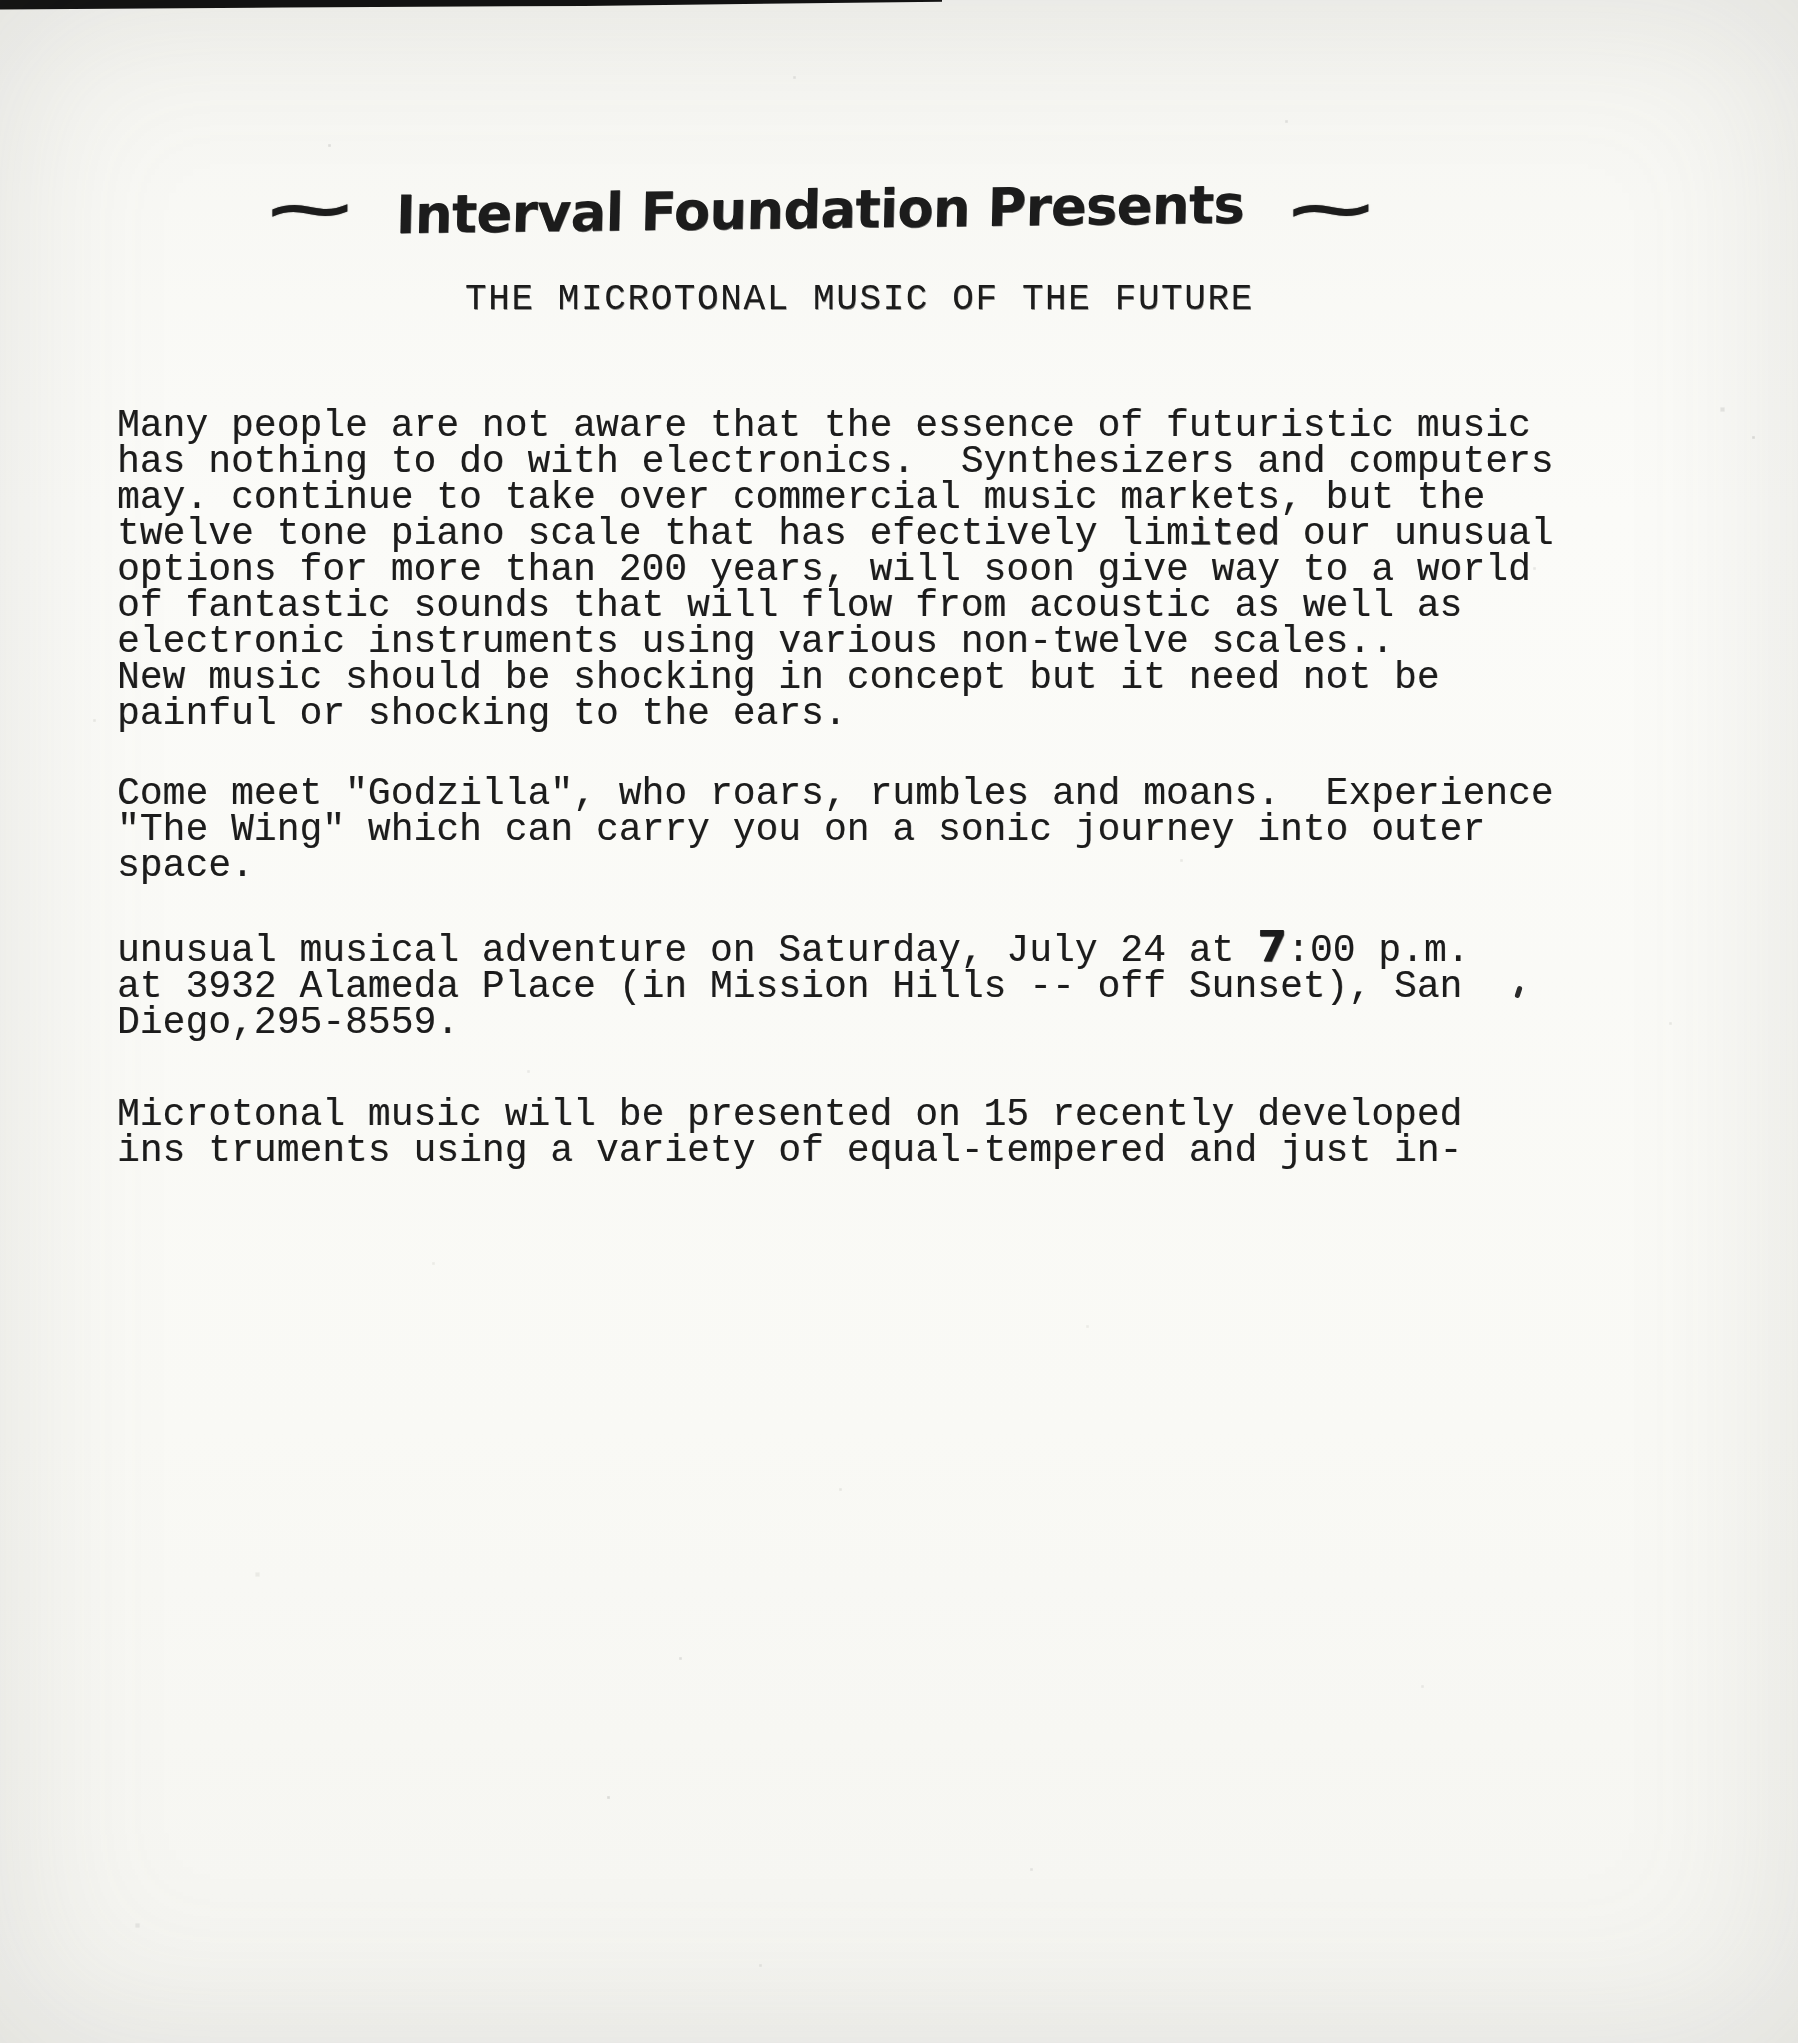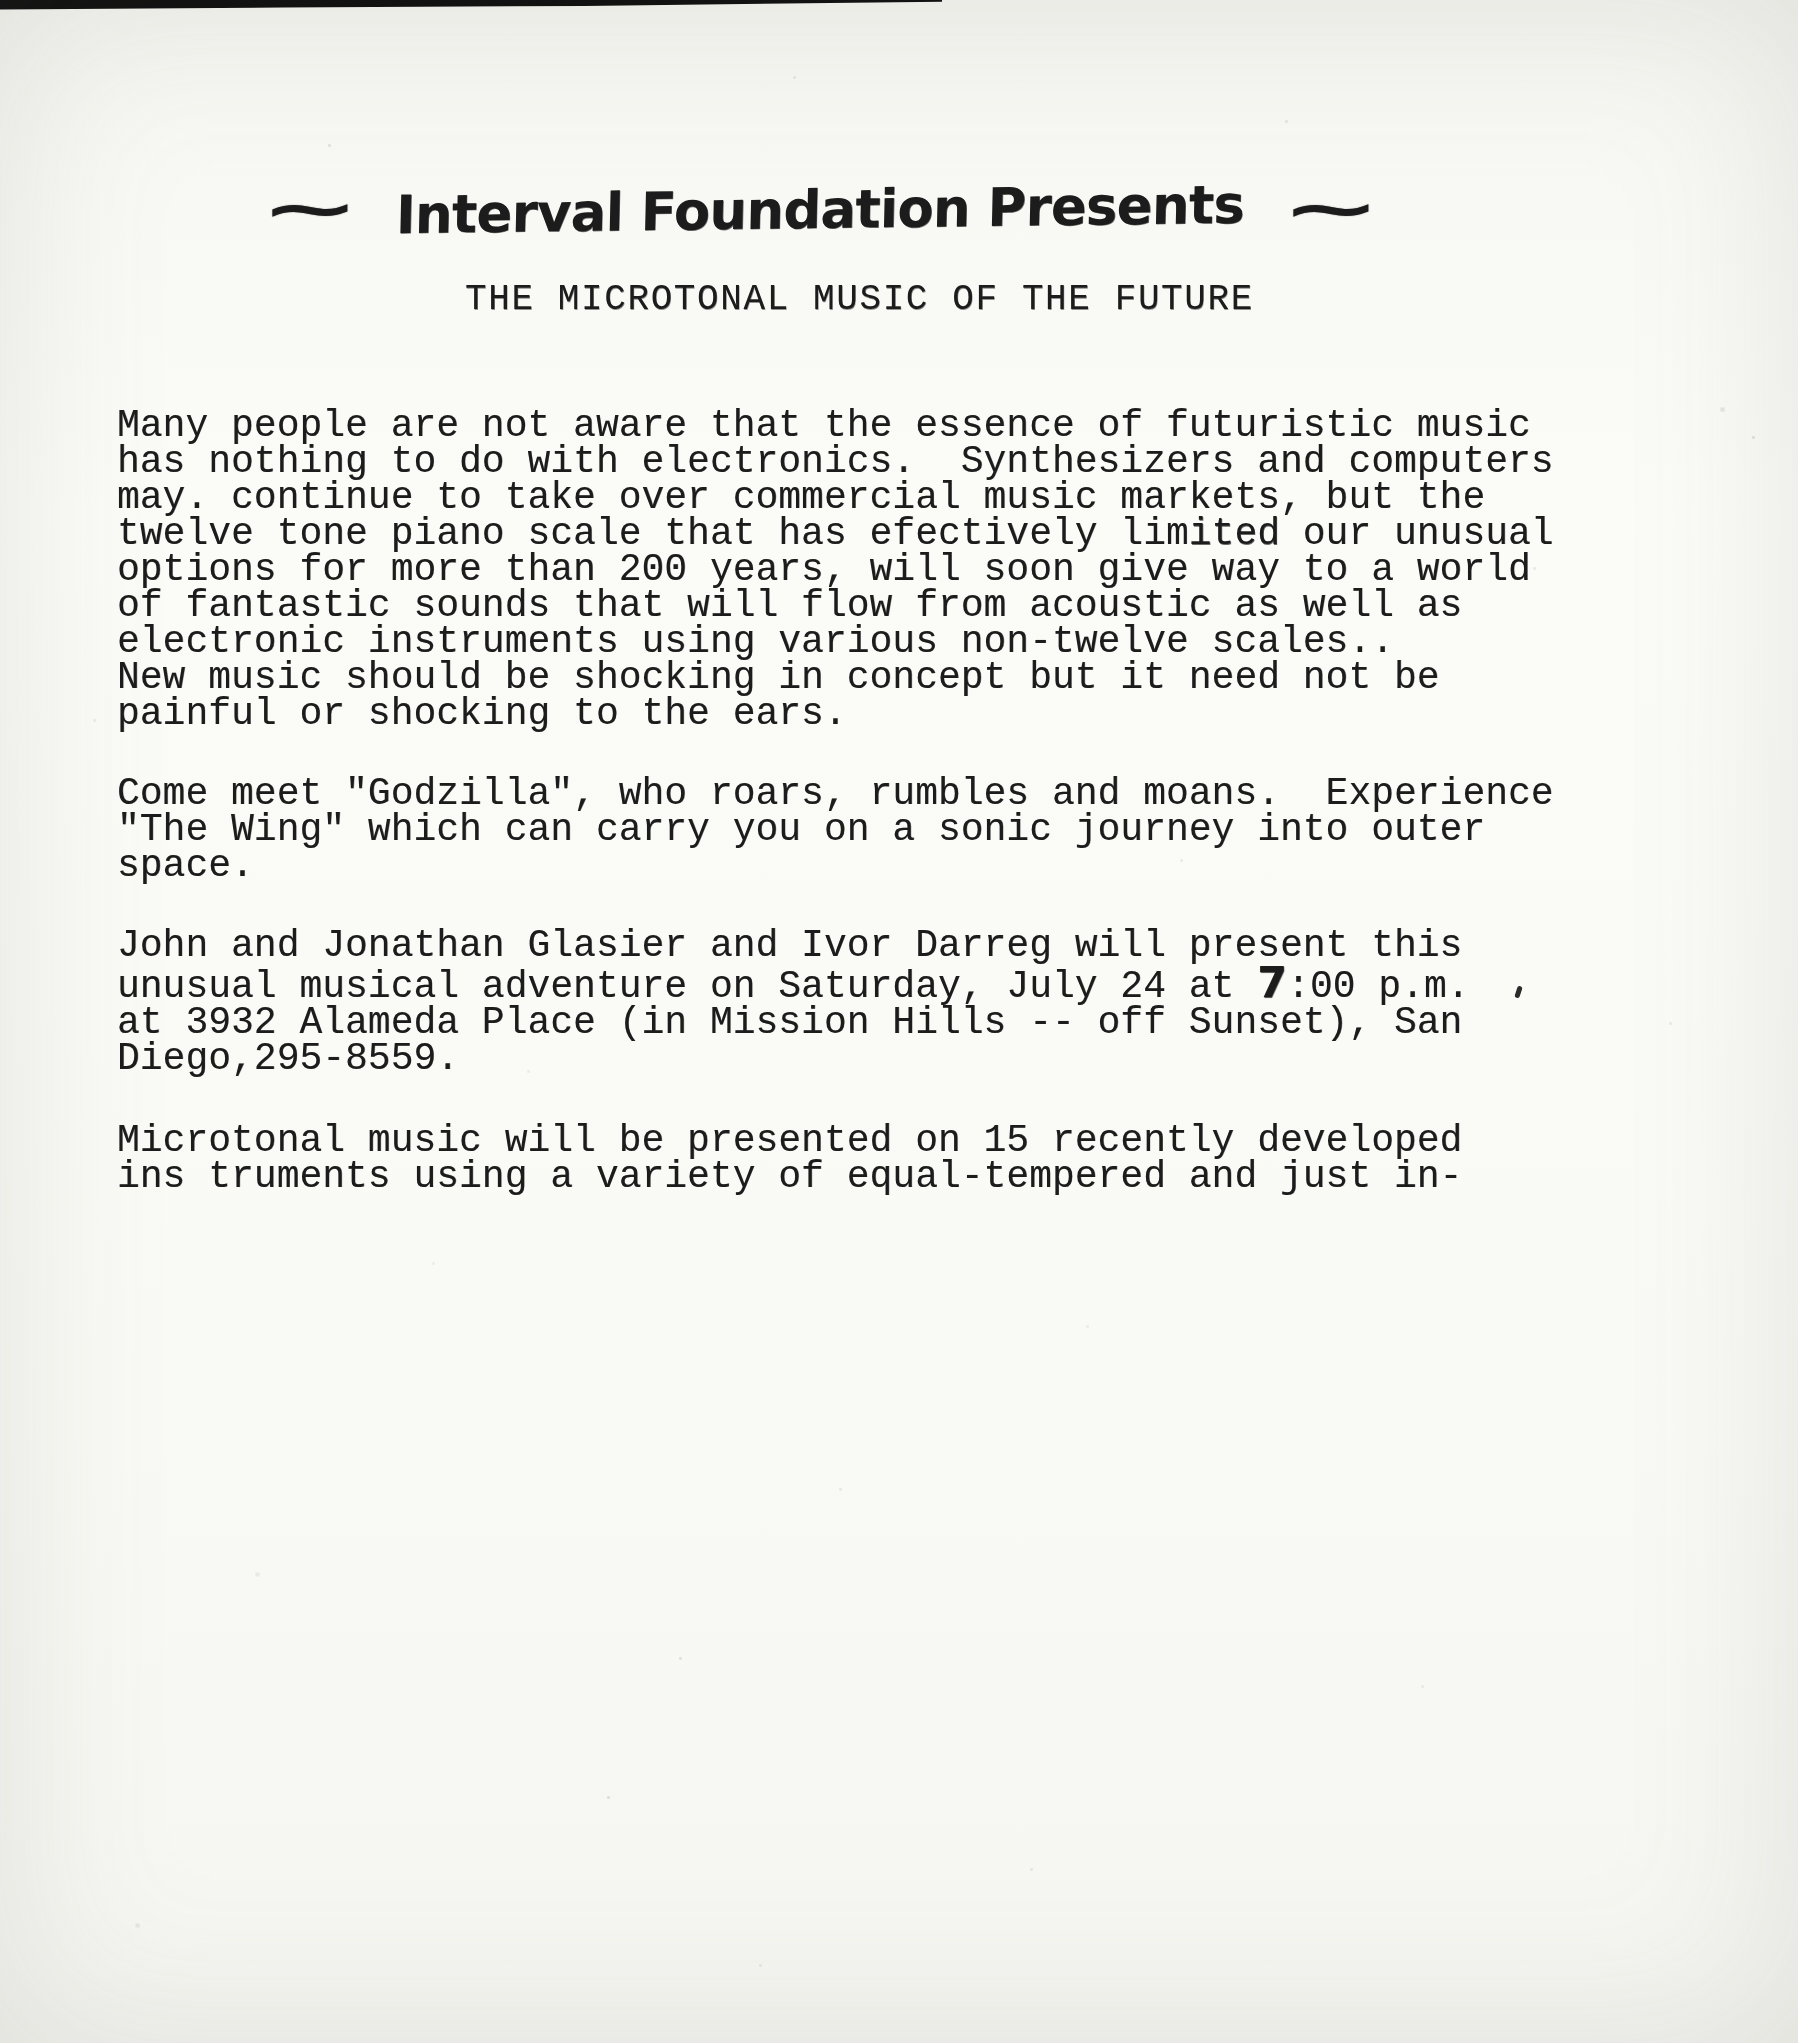--- a/index.html
+++ b/index.html
@@ -58,21 +58,21 @@
   }
   .para {
     position: absolute; left: 117px; margin: 0;
     font-size: 38px; line-height: 36px;
     text-shadow: 0.4px 0.4px 0.5px rgba(25,25,25,0.40);
   }
   .line { display: block; white-space: pre; }
   .para-1 { top: 408px; }
   .para-2 { top: 776px; }
   .para-3 { top: 928px; }
-  .para-4 { top: 1123px; }
+  .para-4 { top: 1097px; }
   .ink-bold { font-weight: normal; text-shadow: 0.6px 0.6px 0.6px rgba(10,10,10,0.6); }
   .marker-seven {
     font-family: "DejaVu Sans", sans-serif;
     font-weight: bold; font-size: 43px;
     text-shadow: 0.6px 0.6px 0.8px rgba(5,5,5,0.7);
   }
   
   .stray-mark {
     position: absolute; left: 1516px; top: 986px;
     width: 4.8px; height: 12px;
@@ -136,21 +136,20 @@
       <span class="line">painful or shocking to the ears.</span>
     </p>
 
     <p class="para para-2">
       <span class="line">Come meet "Godzilla", who roars, rumbles and moans.  Experience</span>
       <span class="line">"The Wing" which can carry you on a sonic journey into outer</span>
       <span class="line">space.</span>
     </p>
 
     <p class="para para-3">
-      <span class="line">John and Jonathan Glasier and Ivor Darreg will present this</span>
       <span class="line"><span>unusual musical adventure on Saturday, July 24 at </span><span class="marker-seven">7</span><span>:00 p.m.</span></span>
       <span class="line">at 3932 Alameda Place (in Mission Hills -- off Sunset), San</span>
       <span class="line">Diego,295-8559.</span>
     </p>
 
     <p class="para para-4">
       <span class="line">Microtonal music will be presented on 15 recently developed</span>
       <span class="line">ins truments using a variety of equal-tempered and just in-</span>
     </p>
 

